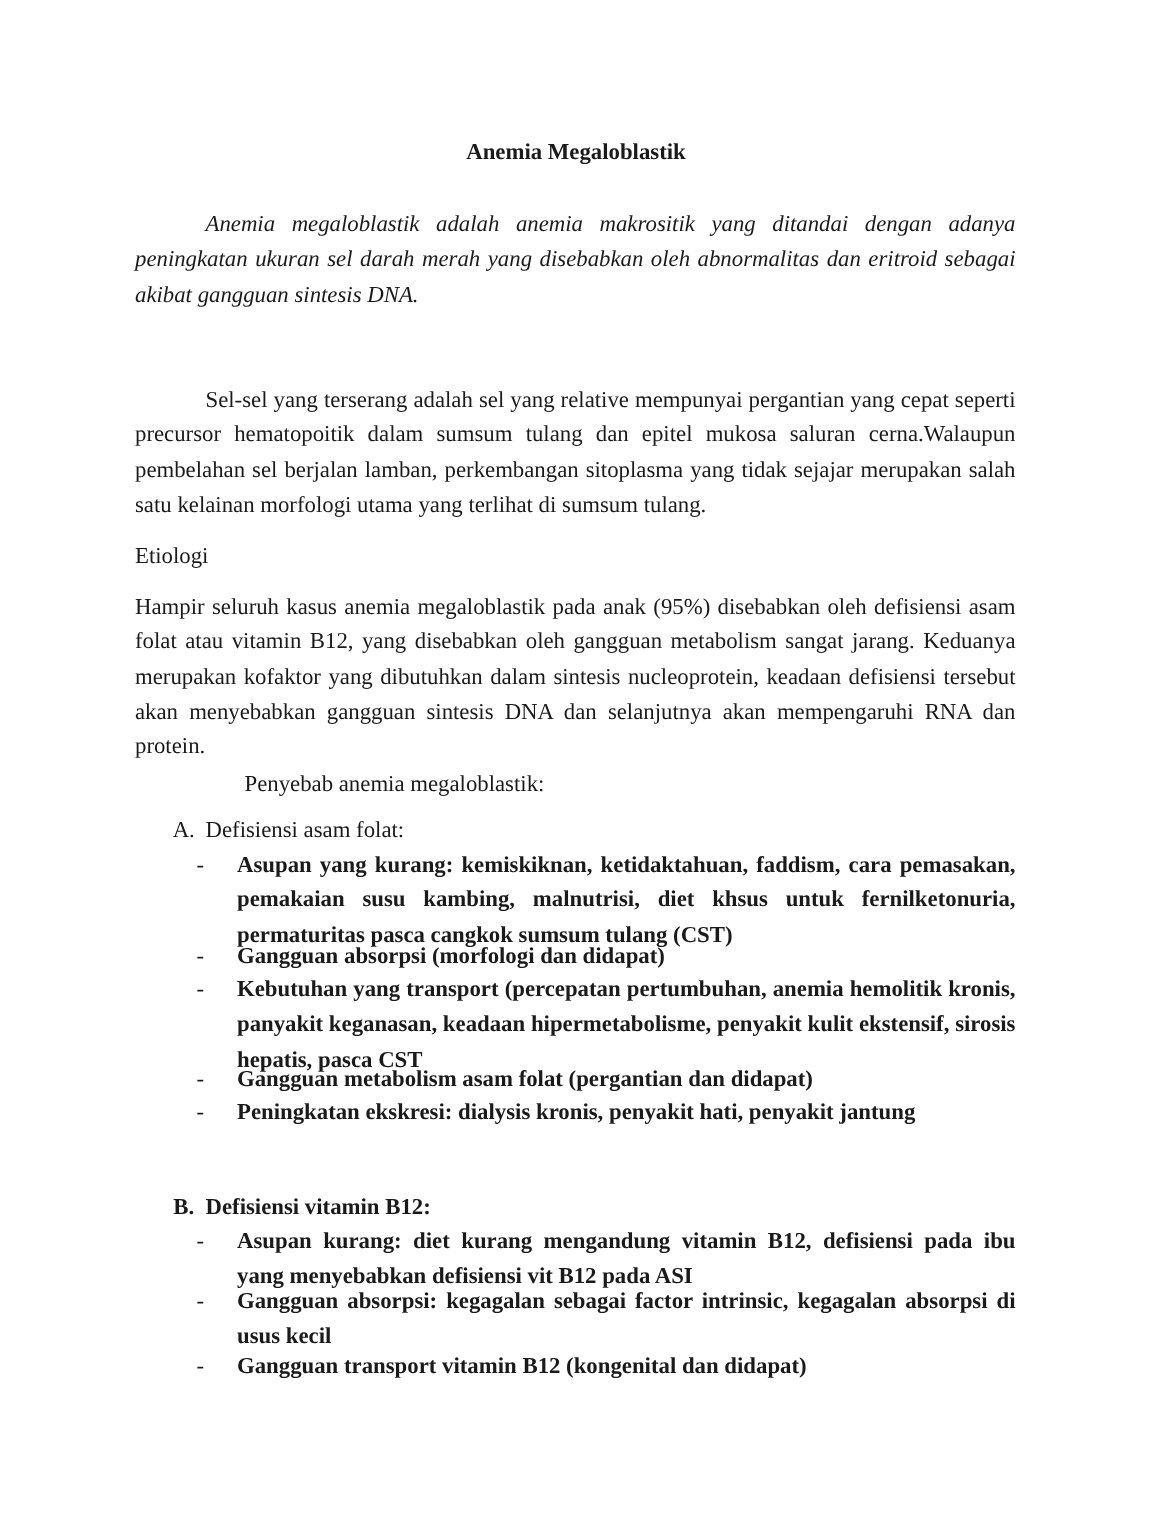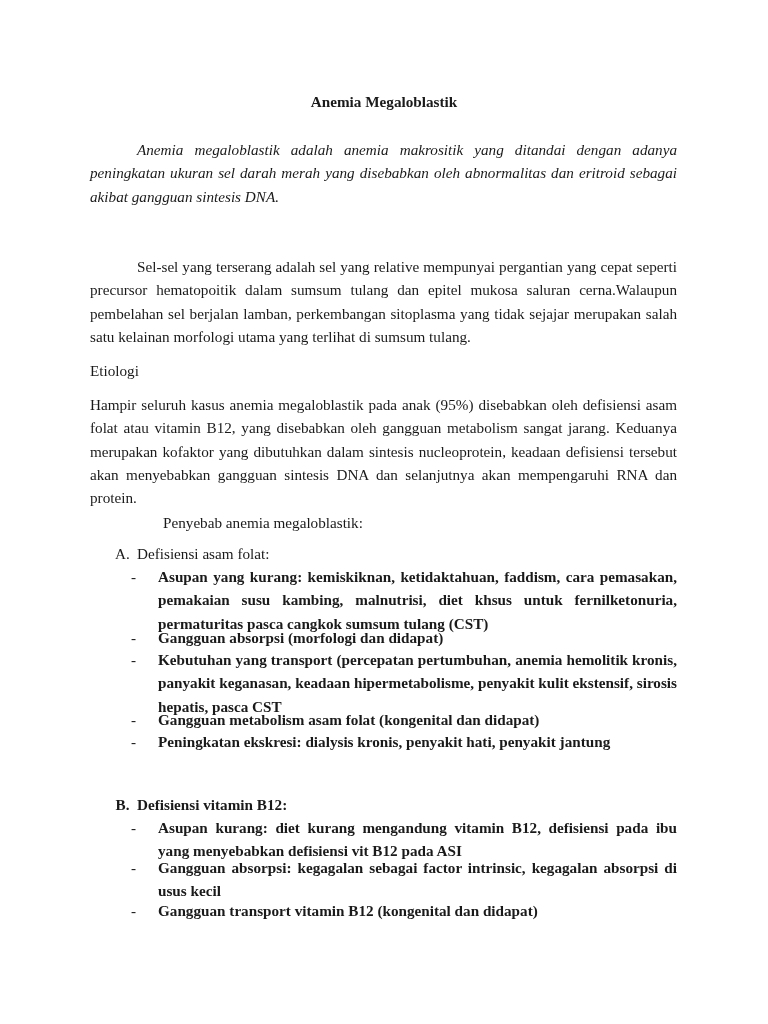--- a/index.html
+++ b/index.html
@@ -110,21 +110,21 @@
   <div class="bullet" style="top:626px;">
     <span class="dash">-</span>
     <span class="btext">Gangguan absorpsi (morfologi dan didapat)</span>
   </div>
   <div class="bullet" style="top:648px;">
     <span class="dash">-</span>
     <span class="btext">Kebutuhan yang transport (percepatan pertumbuhan, anemia hemolitik kronis, panyakit keganasan, keadaan hipermetabolisme, penyakit kulit ekstensif, sirosis hepatis, pasca CST</span>
   </div>
   <div class="bullet" style="top:708px;">
     <span class="dash">-</span>
-    <span class="btext">Gangguan metabolism asam folat (kongenital dan didapat)</span>
+    <span class="btext">Gangguan metabolism asam folat (pergantian dan didapat)</span>
   </div>
   <div class="bullet" style="top:730px;">
     <span class="dash">-</span>
     <span class="btext">Peningkatan ekskresi: dialysis kronis, penyakit hati, penyakit jantung</span>
   </div>
 
   <div class="section-label" style="top:795px;font-weight:bold;">
     <span class="marker">B.</span><span>Defisiensi vitamin B12:</span>
   </div>
 

